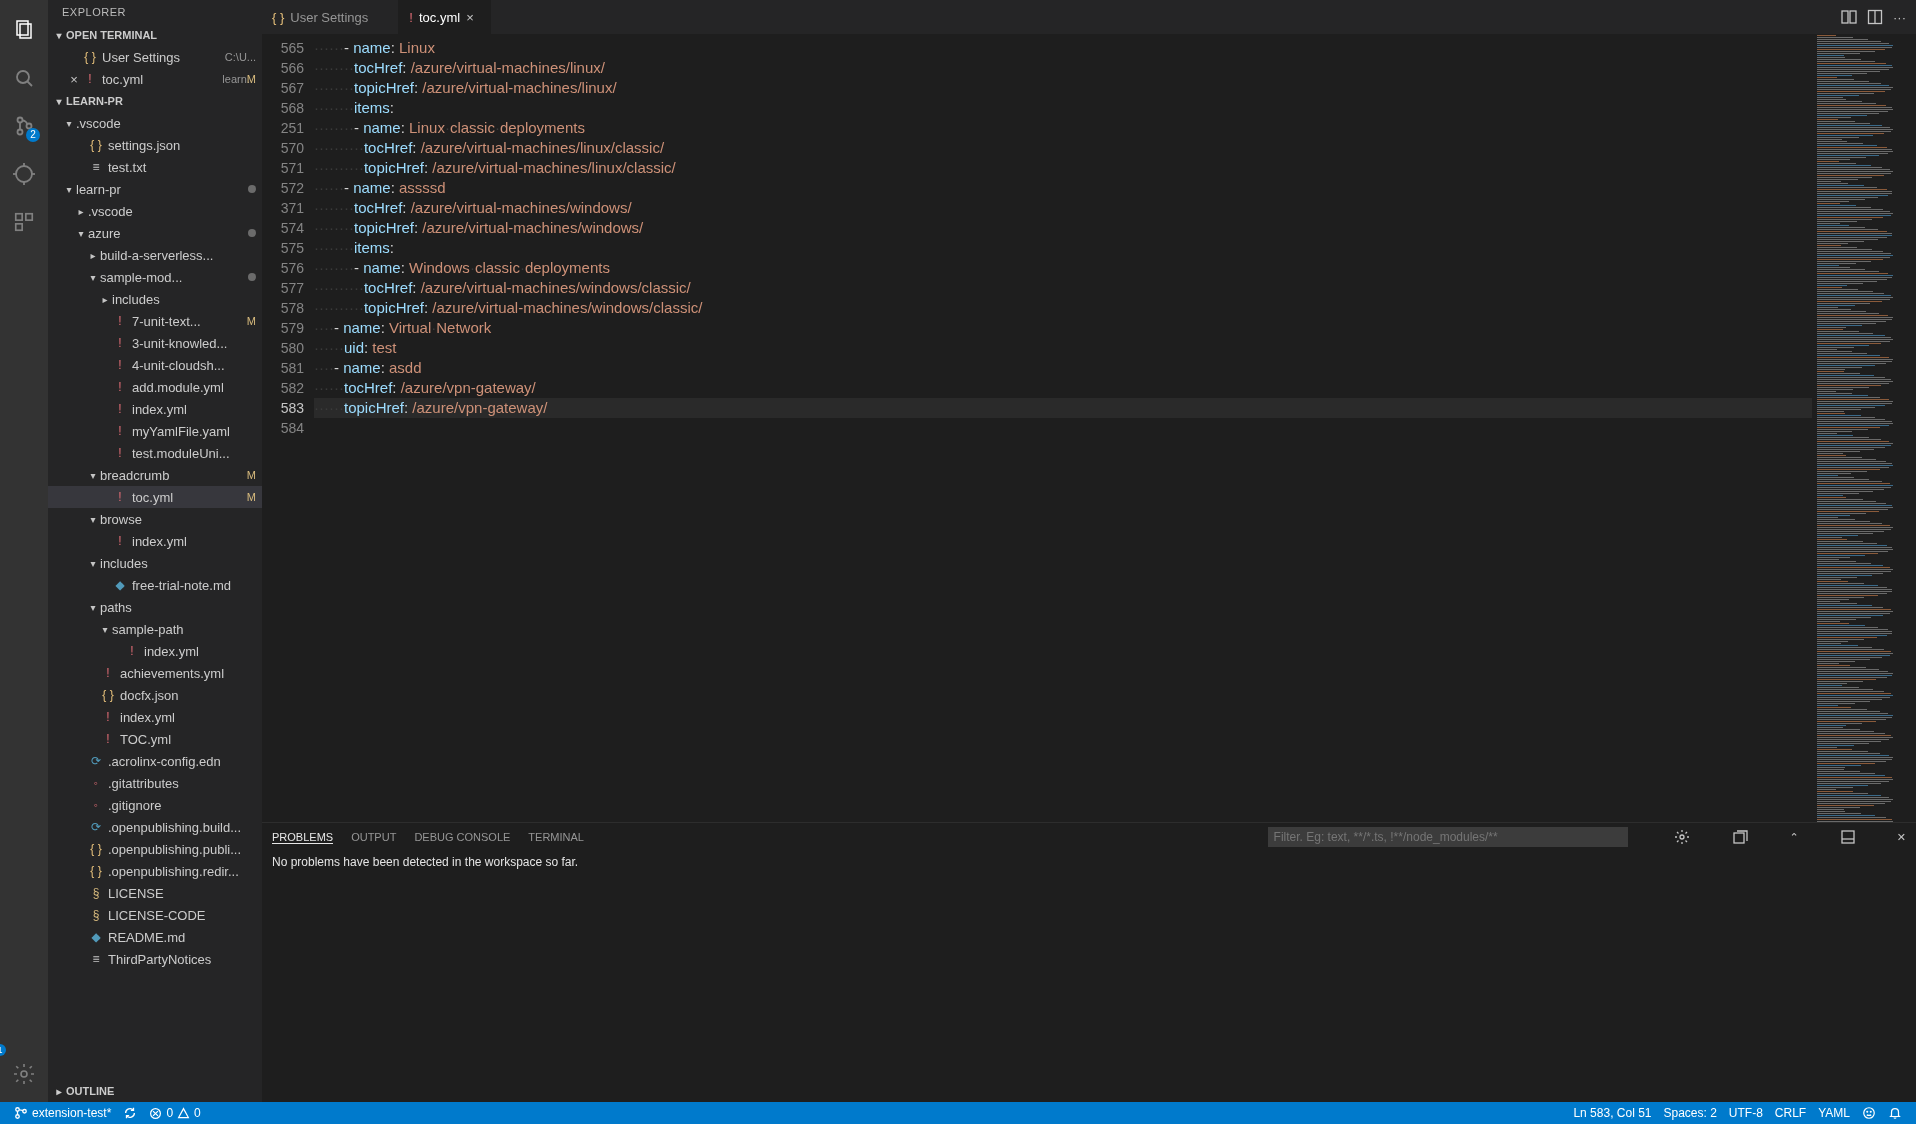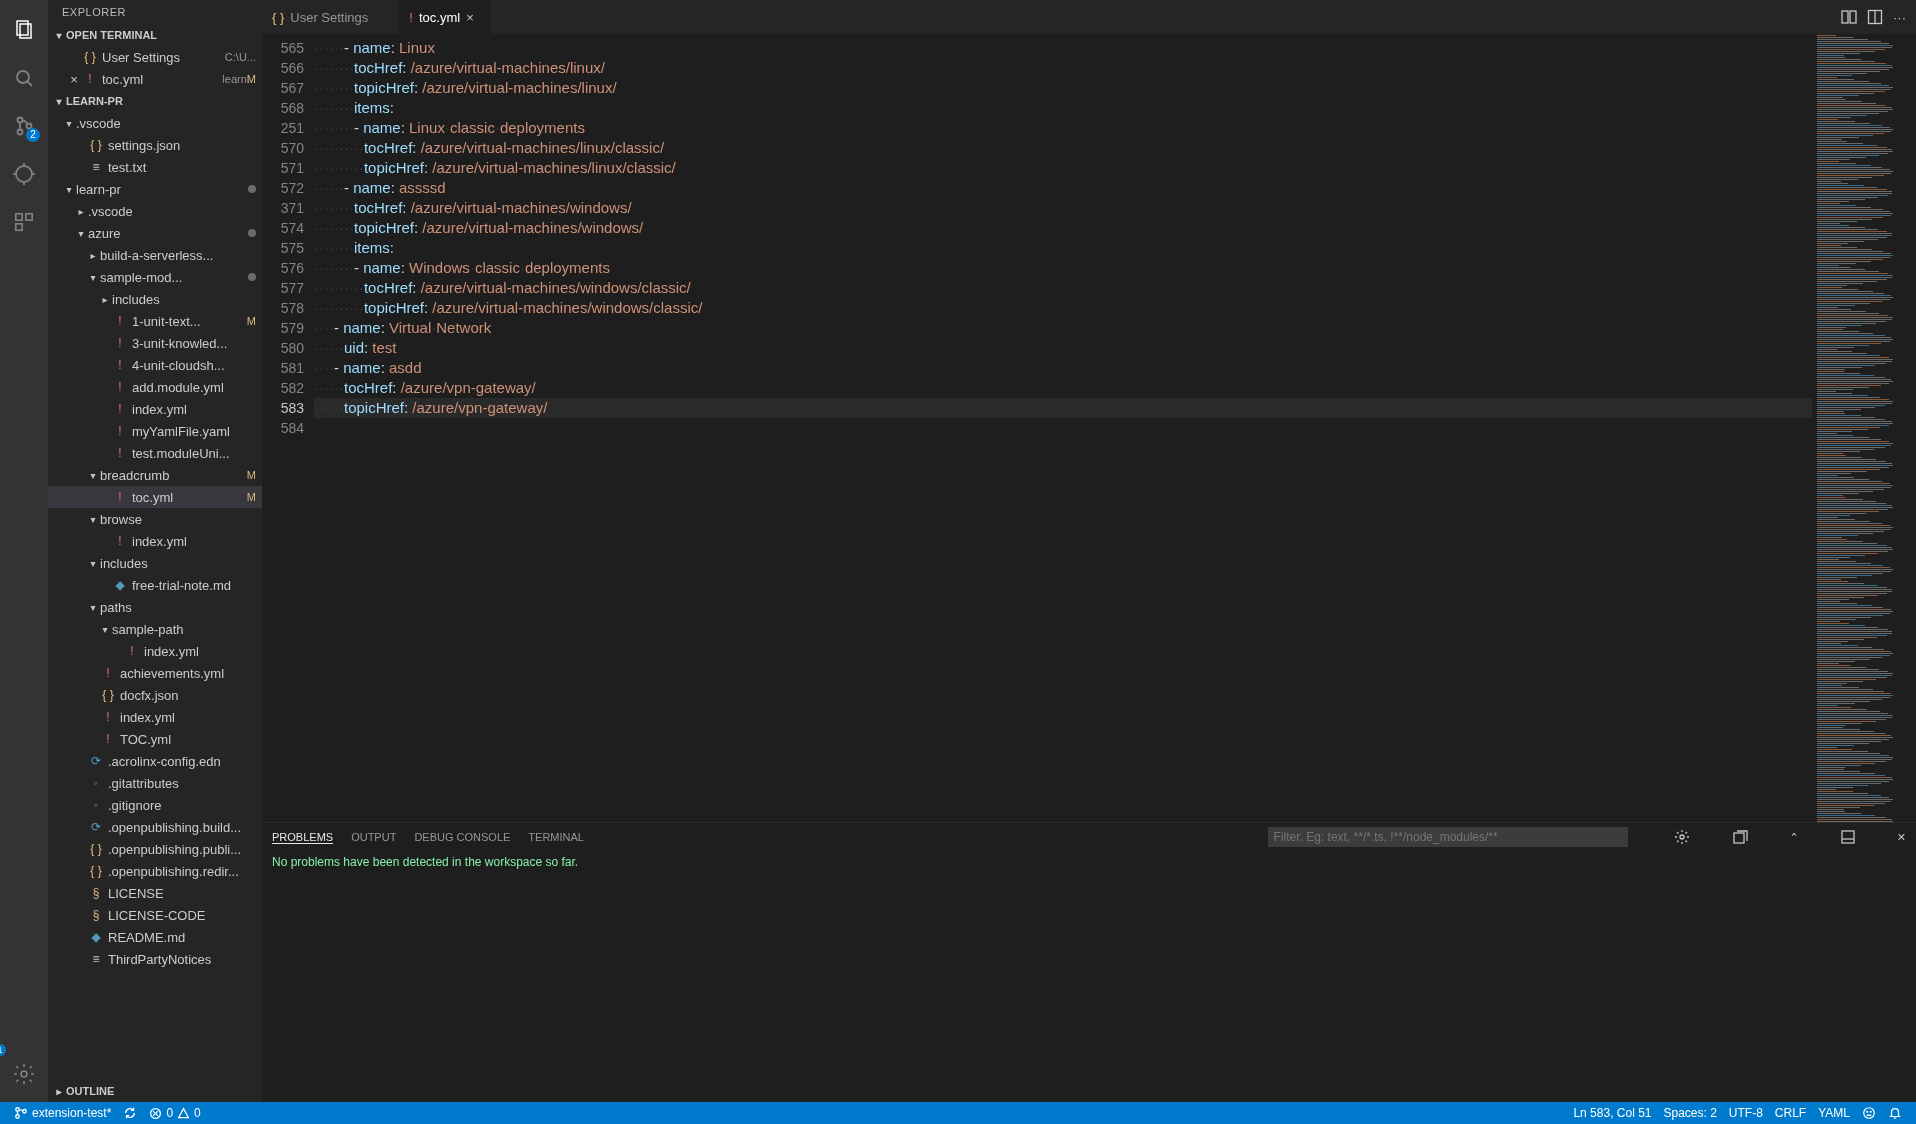--- a/index.html
+++ b/index.html
@@ -55,21 +55,21 @@
 .minimap .strip.a{background:#8a5a3a;} .minimap .strip.b{background:#3a6a8a;} .minimap .strip.c{background:#6a6a6a;}
 .vstrip { width:8px; background:#1e1e1e; }
 
 
 .panel { height:280px; background:#1e1e1e; border-top:1px solid #2d2d2d; display:flex; flex-direction:column; }
 .panel-tabs { height:28px; display:flex; align-items:center; padding:0 10px; gap:18px; font-size:11px; color:#969696; }
 .panel-tabs .pt { cursor:pointer; text-transform:uppercase; }
 .panel-tabs .pt.active { color:#e7e7e7; border-bottom:1px solid #e7e7e7; }
 .panel-tabs .spacer { flex:1; }
 .filterbox { background:#3c3c3c; color:#cccccc; border:none; font-size:12px; padding:3px 6px; width:360px; outline:none;margin-left:46px;}
-.panel-body { flex:1; padding:4px 10px; font-size:12px; color:#86efac;}
+.panel-body { flex:1; padding:4px 10px; font-size:12px; color:#e5e5e5;}
 
 
 .statusbar { height:22px; background:#007acc; color:#ffffff; display:flex; align-items:center; font-size:12px; padding:0 8px; }
 .statusbar .sbi { display:flex; align-items:center; gap:4px; padding:0 6px; height:100%; cursor:pointer; }
 .statusbar .spacer{flex:1;}
 .badge-tl{ position:relative; }
 .badge-tl .tl-badge{ position:absolute; top:-6px; left:-6px; background:#007acc; color:#fff; border-radius:8px; font-size:9px; min-width:12px; height:12px; line-height:12px; text-align:center;}
 
 svg { display:block; }
 </style>
@@ -191,21 +191,21 @@
             <span class="label">sample-mod...</span>
             <span class="m-dot"></span>
           </div>
           <div class="tree-row" style="padding-left: 50px;">
             <span class="twist">▸</span>
             <span class="label">includes</span>
           </div>
           <div class="tree-row" style="padding-left: 50px;">
             <span class="twist"></span>
             <span class="ficon ic-yaml">!</span>
-            <span class="label">1-unit-text...</span>
+            <span class="label">7-unit-text...</span>
             <span class="m-letter">M</span>
           </div>
           <div class="tree-row" style="padding-left: 50px;">
             <span class="twist"></span>
             <span class="ficon ic-yaml">!</span>
             <span class="label">3-unit-knowled...</span>
           </div>
           <div class="tree-row" style="padding-left: 50px;">
             <span class="twist"></span>
             <span class="ficon ic-yaml">!</span>

